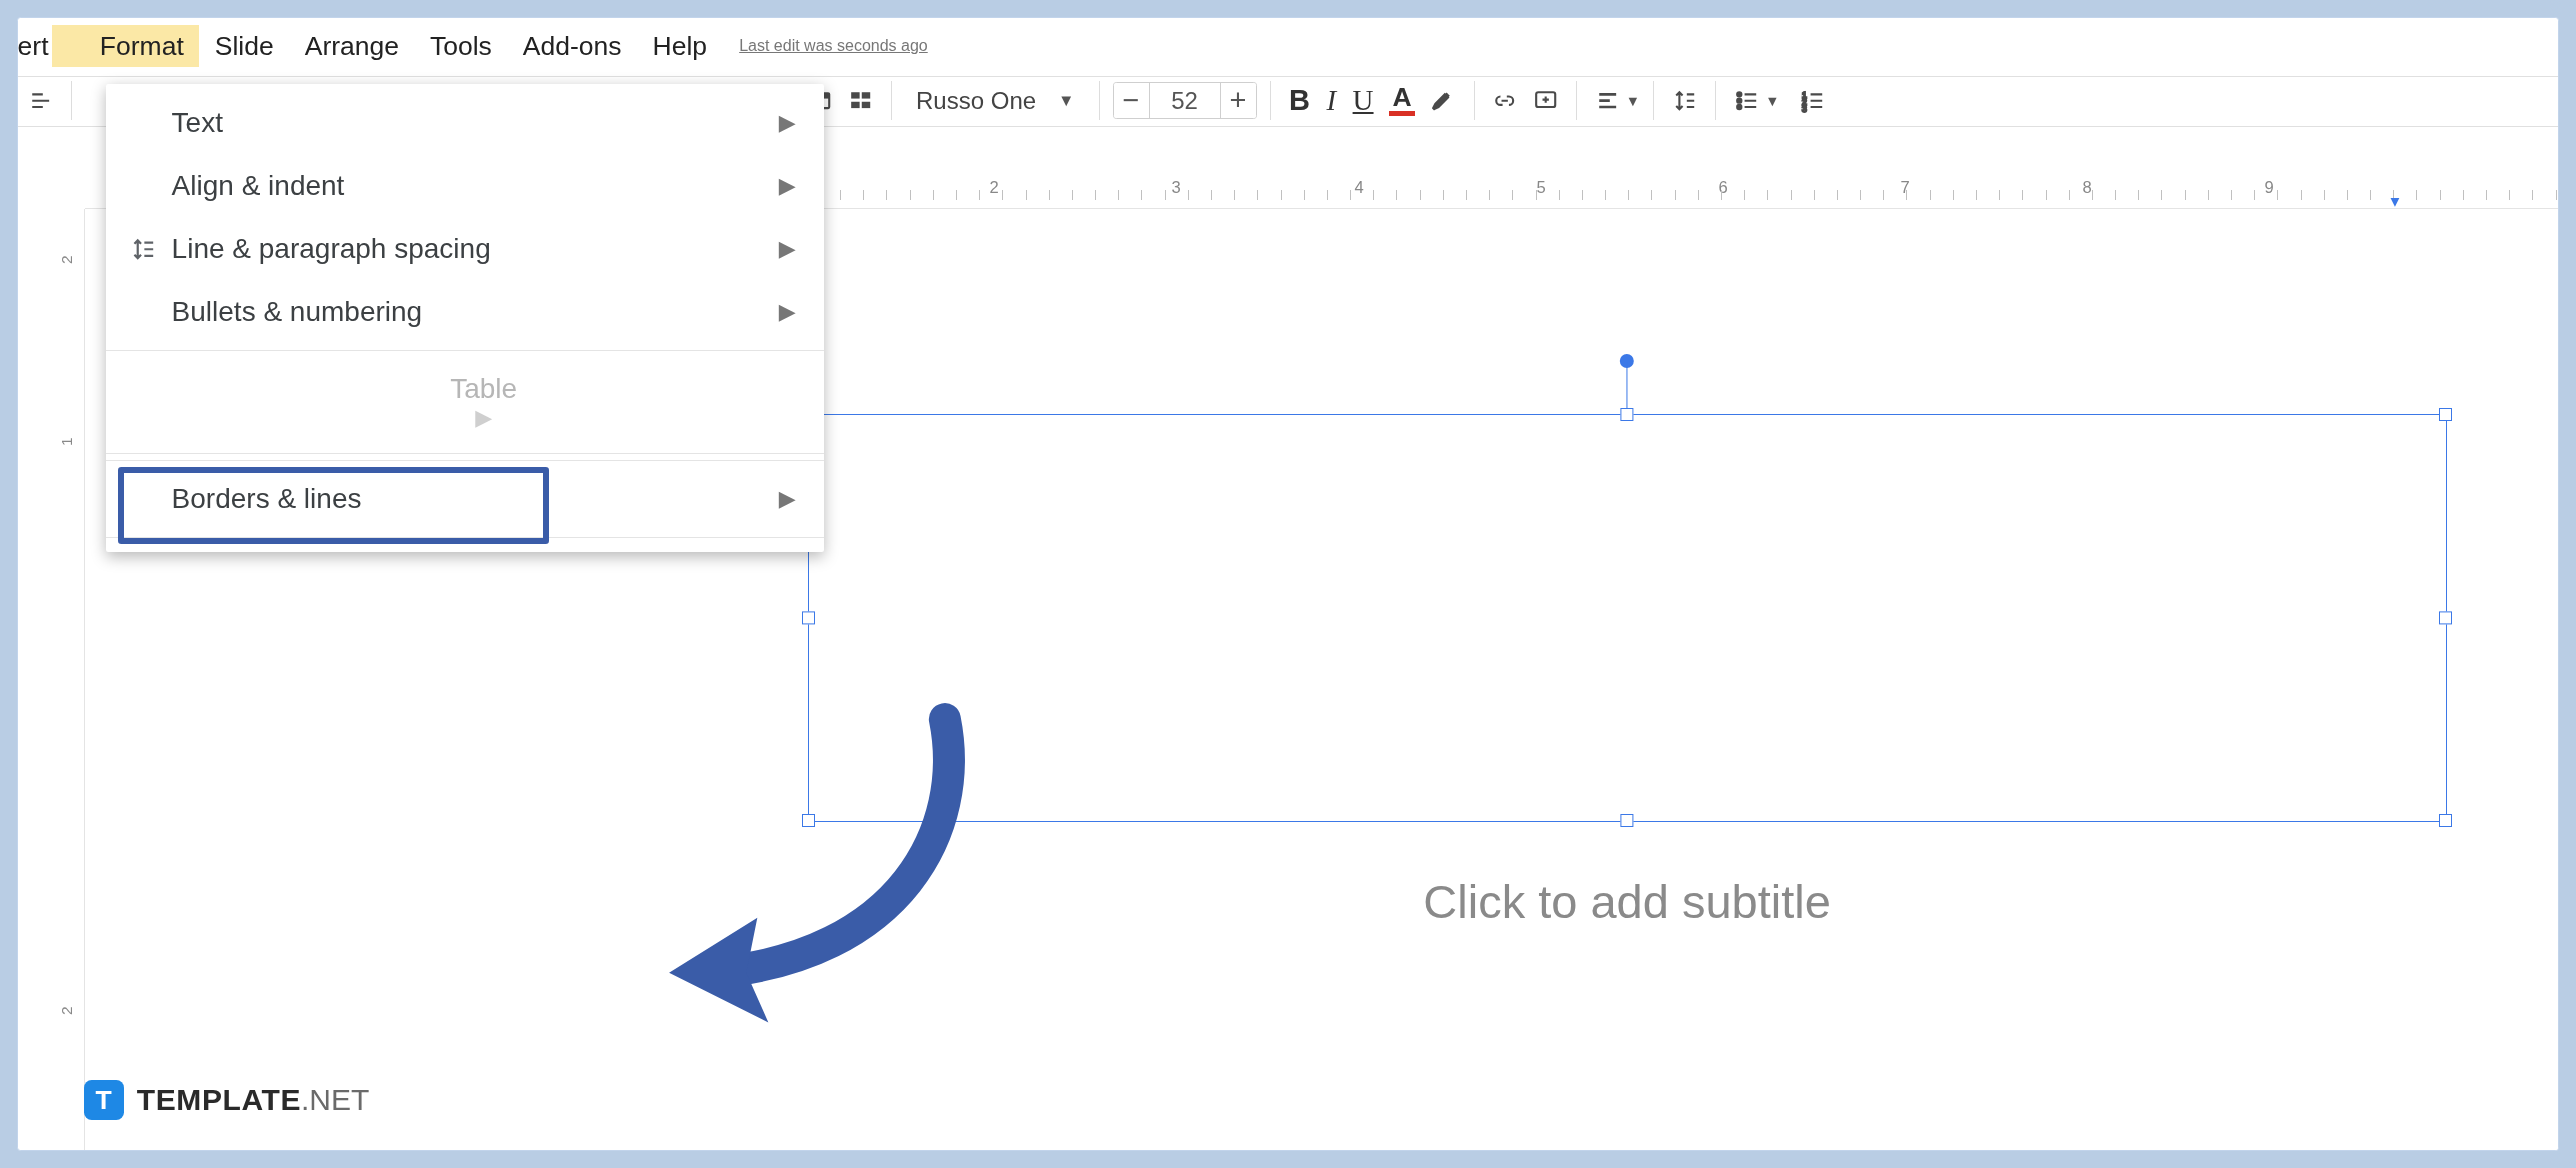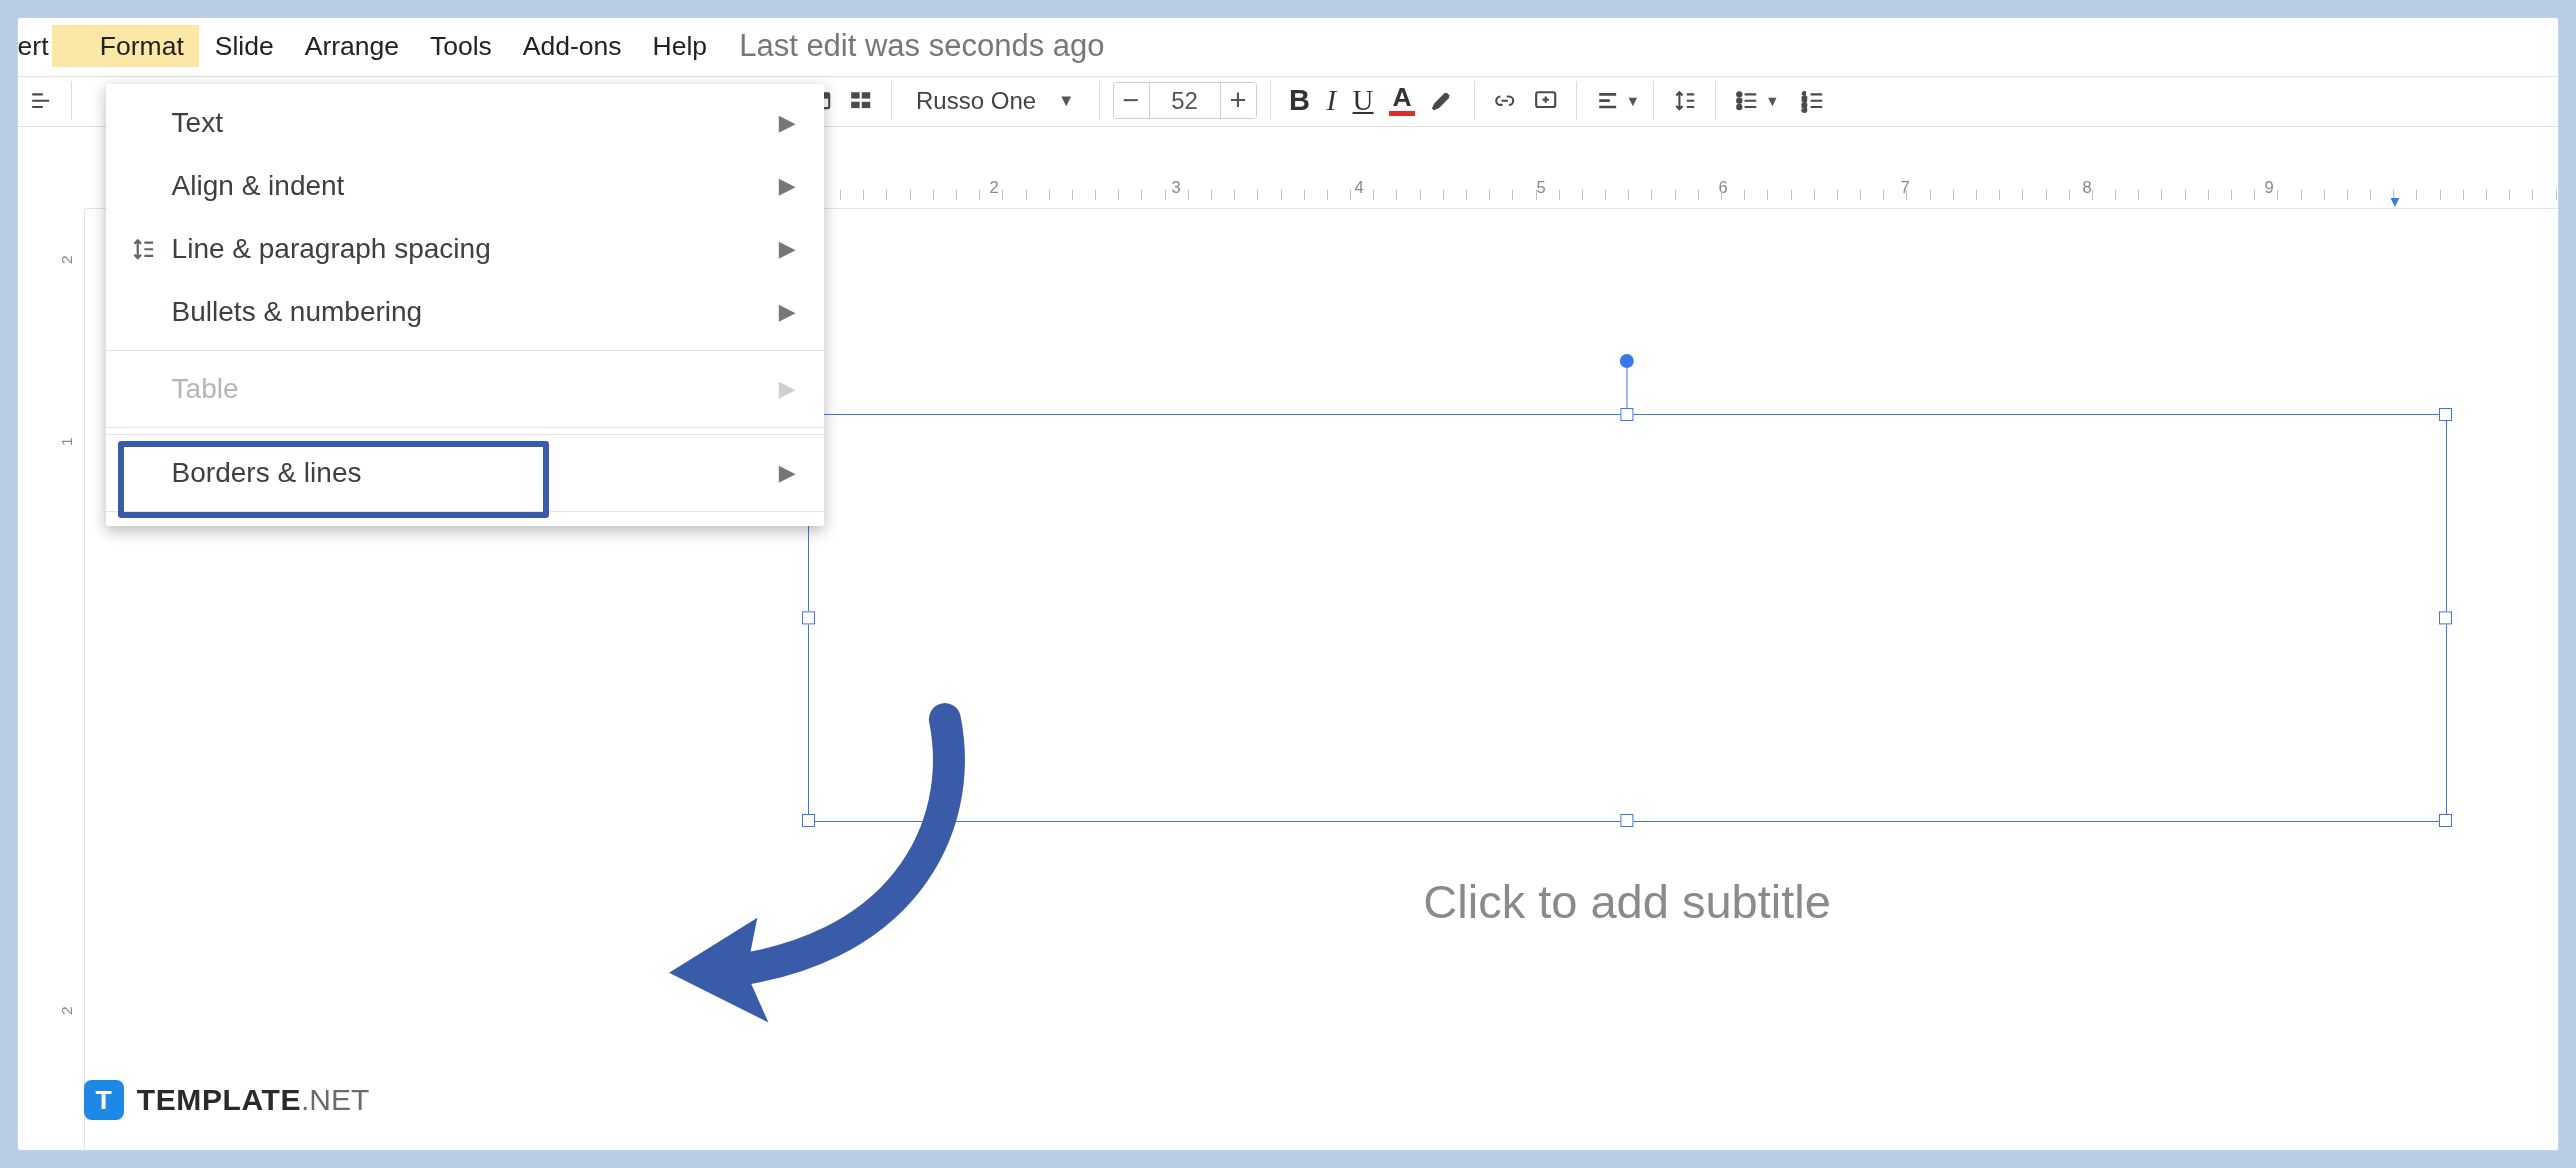--- a/index.html
+++ b/index.html
@@ -4,21 +4,21 @@
 <style>
 * { margin:0; padding:0; box-sizing:border-box; font-family: Arial, "Helvetica Neue", sans-serif; }
 html,body { width:100%; height:100%; }
 body { background:#b9cde4; padding:16.6px; }
 .frame { background:#fff; border:1.7px solid #c2d4eb; border-radius:3.3px; width:100%; height:100%; position:relative; overflow:hidden; }
 
 
 .menubar { display:flex; align-items:center; padding:7.7px 0 8.8px 0; font-size:26.5px; color:#222; border-bottom:0.6px solid #e0e0e0; }
 .menubar .mi { padding:5.5px 15.5px; cursor:pointer; }
 .menubar .mi.active { background:#fbe8a6;padding-left:48px; }
-.menubar .last-edit { color:#777; margin-left:16.6px; font-size:31px; }
+.menubar .last-edit { color:#777; text-decoration:underline; margin-left:16.6px; font-size:16px; }
 .menubar .partial { color:#222; padding:5.5px 3.3px 5.5px 0; }
 
 
 .toolbar { display:flex; align-items:center; padding:4.4px 5.5px 5.5px 5.5px; font-size:24px; color:#555; border-bottom:0.6px solid #e0e0e0; gap:5.5px; }
 .tb-sep { width:0.6px; height:39px; background:#ddd; margin:0 7.7px; }
 .tb-icon { width:35px; height:35px; display:flex; align-items:center; justify-content:center; color:#555; cursor:pointer; border-radius:2.2px; }
 .tb-icon svg { width:25.4px; height:25.4px; stroke:#4a4a4a; fill:none; stroke-width:2; }
 .tb-icon.fill svg { fill:#4a4a4a; stroke:none; }
 .font-picker { display:flex; align-items:center; gap:22px; padding:0 11px; color:#444; font-size:24px; cursor:pointer; }
 .font-picker .dd { font-size:16.6px; color:#555; }
@@ -31,21 +31,21 @@
 .txtcolor { display:flex; flex-direction:column; align-items:center; cursor:pointer; padding:0 4.4px; }
 .txtcolor .A { font-size:26.5px; font-weight:700; color:#333; line-height:0.9;}
 .txtcolor .bar { width:26.5px; height:5px; background:#d93025; margin-top:1.1px;}
 .combo { display:flex; align-items:center; gap:1.1px; cursor:pointer; }
 .combo .dd { font-size:14.4px; color:#555; }
 .cut { position:relative; overflow:hidden; }
 
 
 .dropdown { position:absolute; top:66px; left:88px; width:718px; background:#fff; box-shadow:0 4.4px 14.4px rgba(0,0,0,.28); border-radius:2.2px; z-index:50; padding:7.7px 0; }
 .dd-item { display:flex; align-items:center; justify-content:space-between; padding:15.5px 28px 15.5px 66px; font-size:28px; color:#3c4043; cursor:pointer; position:relative; }
-.dd-item.disabled { color:#b6b6b6; }
+.dd-item.disabled { color:#b6b6b6;flex-direction:column; }
 .dd-item .left-ico { position:absolute; left:23px; width:29px; height:29px; display:flex; align-items:center; justify-content:center; }
 .dd-item .left-ico svg { width:26.5px; height:26.5px; fill:#5f6368; stroke:#5f6368; }
 .dd-item .arrow { color:#777; font-size:22px; }
 .dd-item .short { color:#777; font-size:25.4px; }
 .dd-div { height:0.6px; background:#e4e4e4; margin:6.6px 0; }
 .dd-item.hover { background:#f1f3f4; }
 .dd-highlight { position:absolute; border:6px solid #3a5ca8; border-radius:3.3px; pointer-events:none; }
 
 
 .annot-arrow { position:absolute; z-index:60; }

